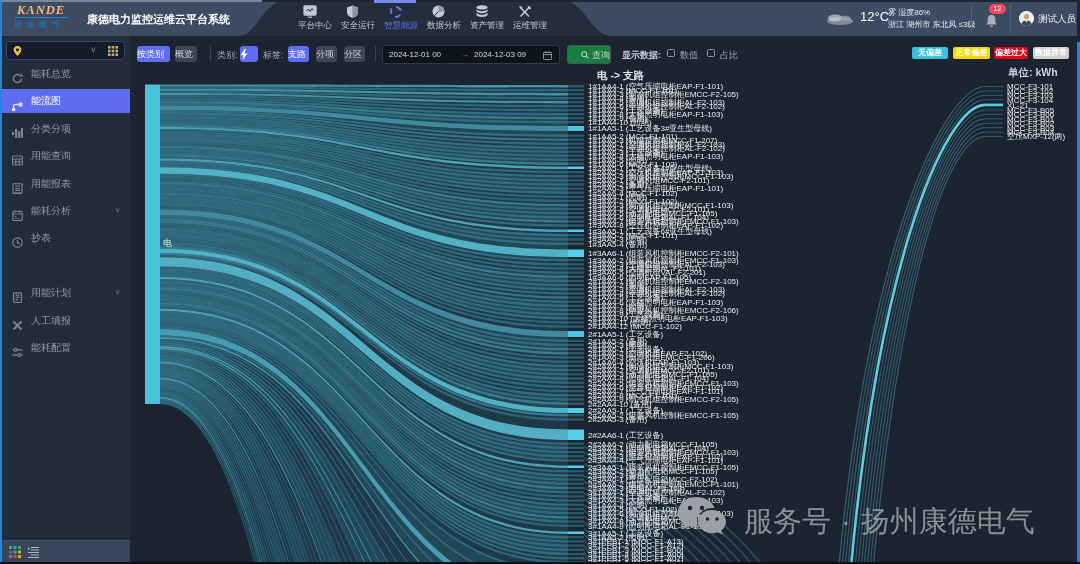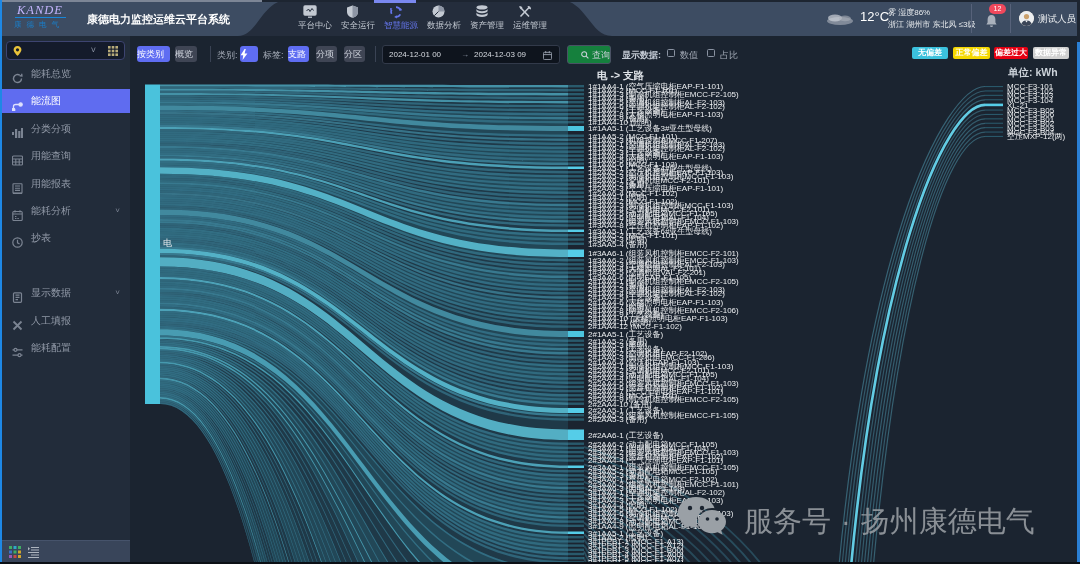--- a/index.html
+++ b/index.html
@@ -3,22 +3,22 @@
 *{margin:0;padding:0;box-sizing:border-box}
 html,body{width:1080px;height:564px;overflow:hidden;background:#1b2430;
   font-family:"Liberation Sans",sans-serif;}
 .abs{position:absolute}
 #chart{left:0;top:0;width:1080px;height:564px}
 
 #header{left:0;top:0;width:1080px;height:36px;background:#3d4c62;overflow:hidden}
 #topline{left:0;top:0;width:1080px;height:2px;background:#1d2531}
 #topline-l{left:2px;top:0;width:260px;height:2px;background:#7d8696}
 #navdark{left:0;top:0;height:36px;width:1080px}
-.logo-k{left:15px;top:5px;font-style:italic;font-weight:normal;font-size:12.5px;line-height:11px;
-  font-family:"Liberation Serif",serif;color:#c4b5fd;letter-spacing:1px;border-bottom:1.5px solid #1886d9;padding:0 3px 1px 2px}
+.logo-k{left:15px;top:5px;font-style:italic;font-weight:bold;font-size:12.5px;line-height:11px;
+  font-family:"Liberation Serif",serif;color:#fdba74;letter-spacing:1px;border-bottom:1.5px solid #1886d9;padding:0 3px 1px 2px}
 .logo-c{left:14px;top:20px;font-size:7.5px;color:#1a7ec9;letter-spacing:5px}
 #title{left:87px;top:0;height:36px;line-height:38px;color:#fff;font-weight:bold;font-size:11px}
 .nav{top:0;width:44px;height:36px;text-align:right}
 .nav .t{position:absolute;left:0;right:0;top:20px;font-size:8.5px;color:#c3c9d2;white-space:nowrap}
 .nav svg{position:absolute;left:50%;margin-left:-7px;top:5px}
 #navind{left:374px;top:0;width:42px;height:3px;background:#7a88f0}
 .hsep{top:4px;width:1px;height:29px;background:#57627a}
 .wx1{font-size:8px;color:#e8ebee;white-space:nowrap}
 #avatar{left:1019px;top:11px;width:15px;height:15px;border-radius:50%;background:#e8e3da;overflow:hidden}
 
@@ -685,21 +685,21 @@
         </svg></span>
       <span class="tx">抄表</span>
     </div>
   <div class="mi abs" style="top:245.20000000000005px">
       <span class="ic"><svg width="11" height="11" viewBox="0 0 11 11">
           <g fill="none" stroke="#929aa8" stroke-width="1.2">
             <rect x="1.5" y="0.8" width="8" height="9.5" rx="1"></rect>
             <path d="M3.5,3.2 H7.5 M3.5,5.4 H7.5 M3.5,7.6 H6"></path>
           </g>
         </svg></span>
-      <span class="tx">显示数据</span>
+      <span class="tx">用能计划</span>
       <span class="ch">˅</span>
     </div>
   <div class="mi abs" style="top:272.6px">
       <span class="ic"><svg width="11" height="11" viewBox="0 0 11 11">
           <g stroke="#929aa8" stroke-width="1.8">
             <path d="M1.5,1.5 L9.5,9.5 M9.5,1.5 L1.5,9.5"></path>
           </g>
         </svg></span>
       <span class="tx">人工填报</span>
     </div>

